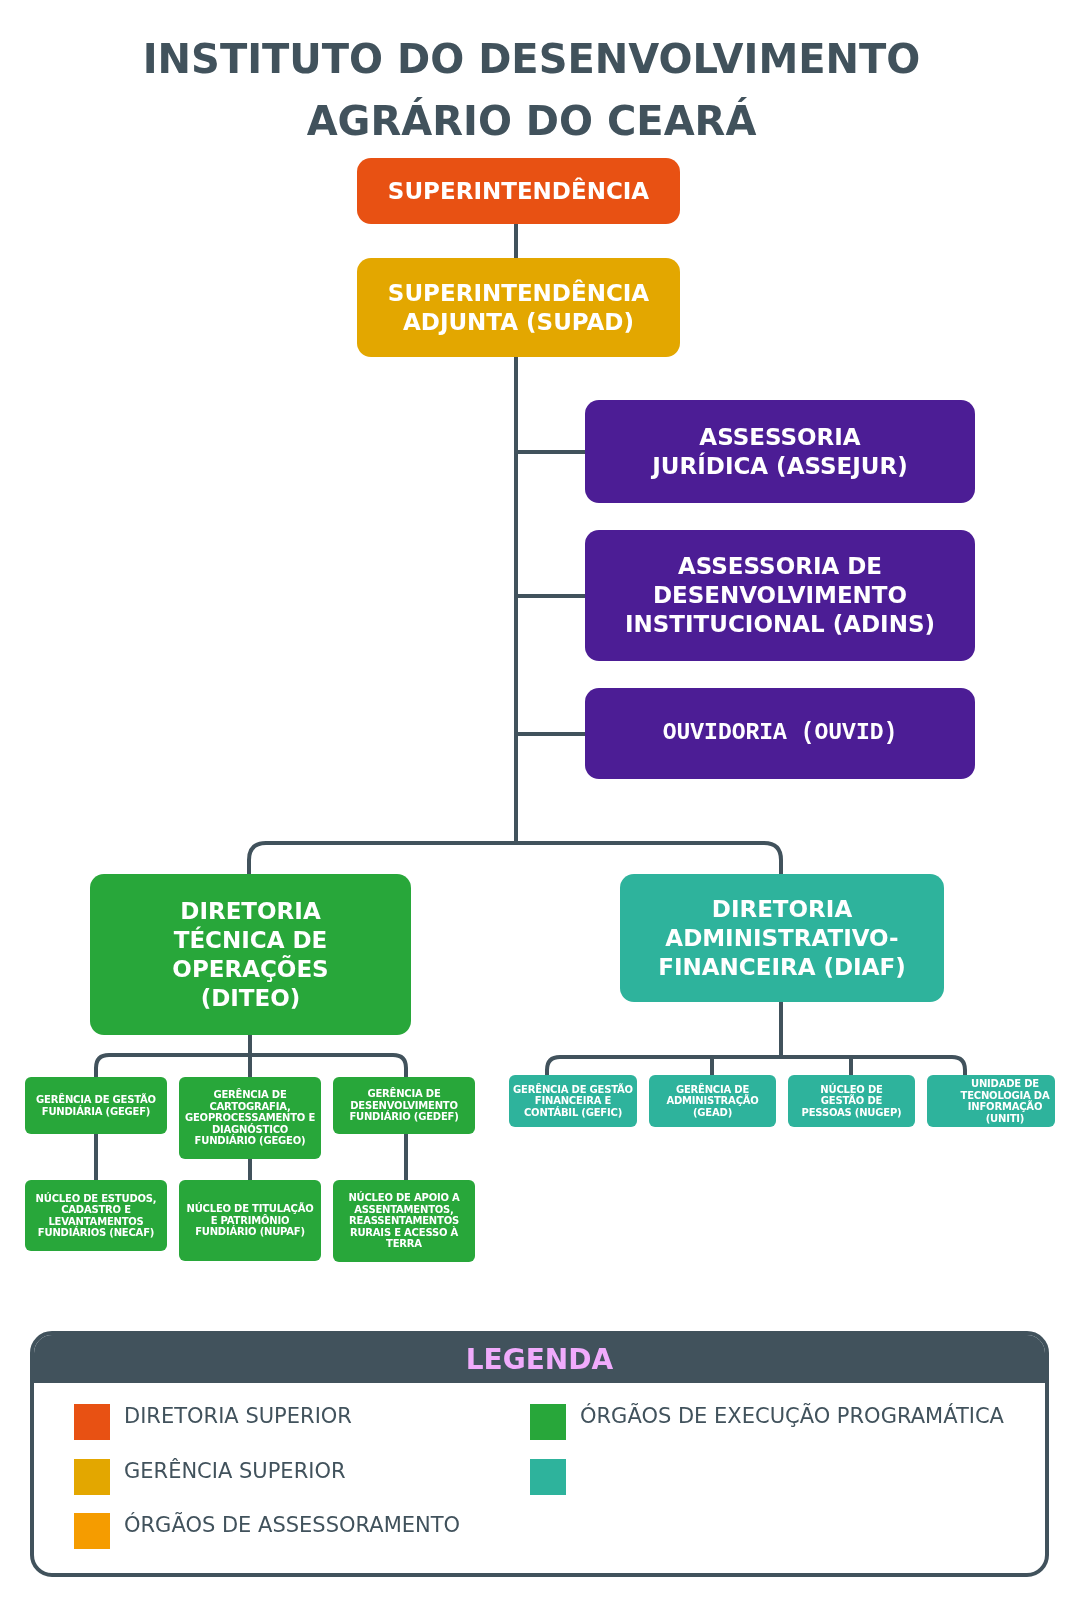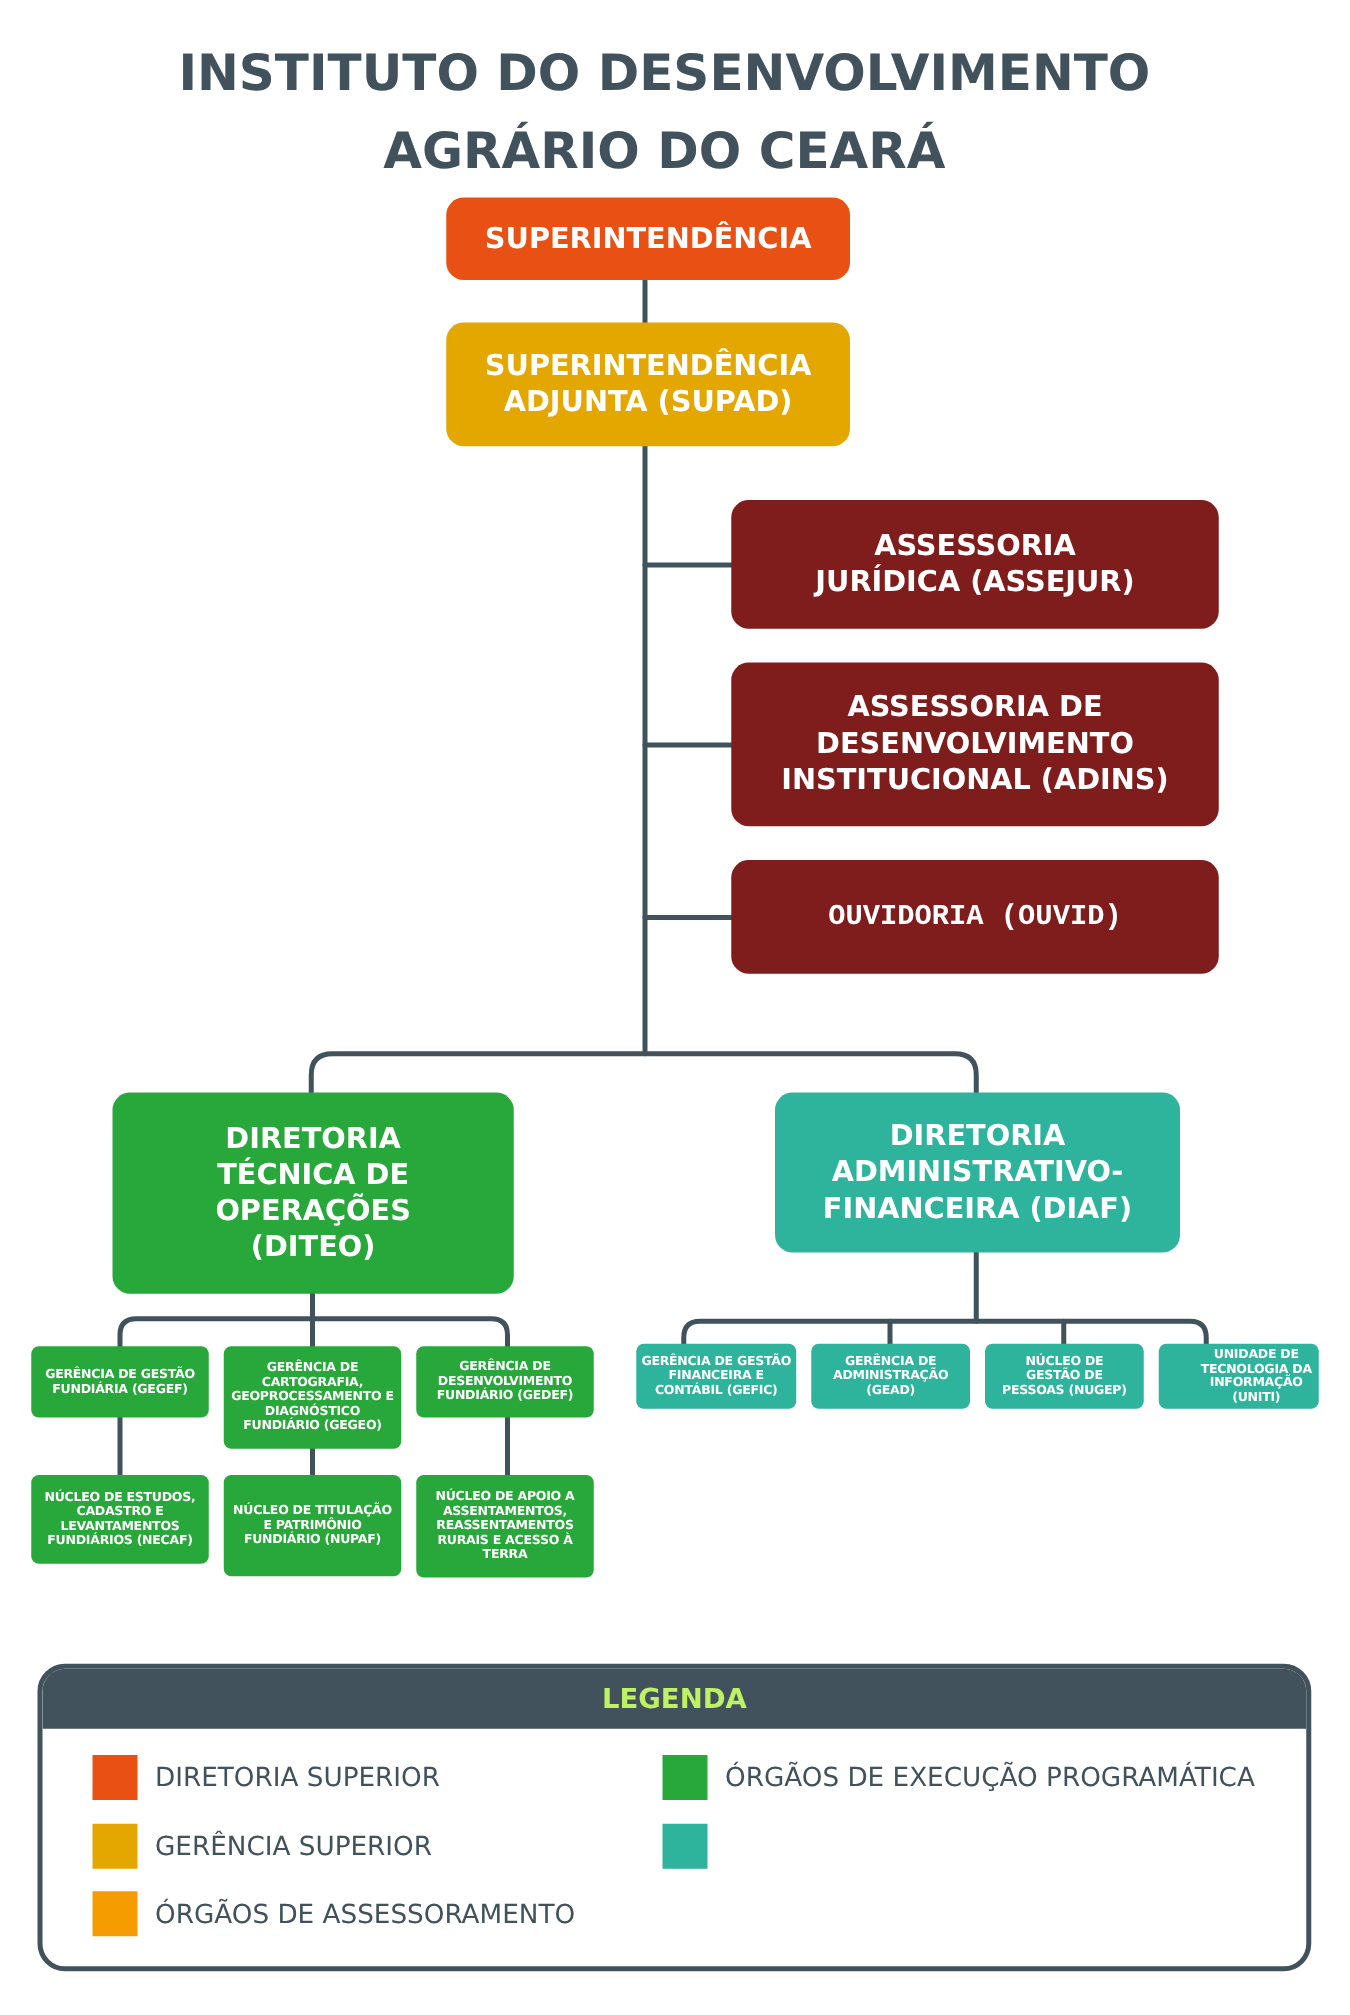--- a/index.html
+++ b/index.html
@@ -10,31 +10,31 @@
              letter-spacing: 0px; }
     .title span { display: block; }
     svg.lines { position: absolute; left: 0; top: 0; width: 1080px; height: 1612px; pointer-events: none; }
     svg.lines path, svg.lines line { stroke: #41525C; stroke-width: 4; fill: none; stroke-linecap: round; stroke-linejoin: round; }
     .box { position: absolute; display: flex; align-items: center; justify-content: center;
            text-align: center; color: #ffffff; font-weight: bold; box-sizing: border-box;
            border-radius: 14px; padding: 4px 10px; text-transform: uppercase; }
     .box span { white-space: pre-line; }
     .c-red { background: #E85113; }
     .c-mustard { background: #E3A700; }
-    .c-orange { background: #7f1d1d; }
+    .c-orange { background: #4c1d95; }
     .c-green { background: #28A73A; }
     .c-teal { background: #2EB39C; }
     .md { font-size: 23px; line-height: 29px; }
     .sm { font-size: 10px; line-height: 11.5px; border-radius: 6px; padding: 2px 4px; letter-spacing: -0.2px; }
 
     .legend { position: absolute; left: 30px; top: 1331px; width: 1019px; height: 246px;
               box-sizing: border-box; border: 4px solid #41525C; border-radius: 22px; overflow: hidden; background: #fff; }
-    .legend-header { height: 48px; background: #41525C; color: #bef264; font-weight: bold; font-size: 22px;
+    .legend-header { height: 48px; background: #41525C; color: #f0abfc; font-weight: bold; font-size: 28px;
                      display: flex; align-items: center; justify-content: center; }
-    .legend-item { position: absolute; display: flex; align-items: center; padding-left: 16px; }
+    .legend-item { position: absolute; display: flex; align-items: flex-start; padding-left: 16px; }
     .legend-swatch { width: 36px; height: 36px; margin-right: 14px; }
     .legend-label { color: #41525C; font-size: 21px; font-weight: normal; white-space: nowrap; letter-spacing: 0px; }
   </style>
 </head>
 <body>
 
 <div class="title">
   <span>INSTITUTO DO DESENVOLVIMENTO</span>
   <span>AGRÁRIO DO CEARÁ</span>
 </div>

